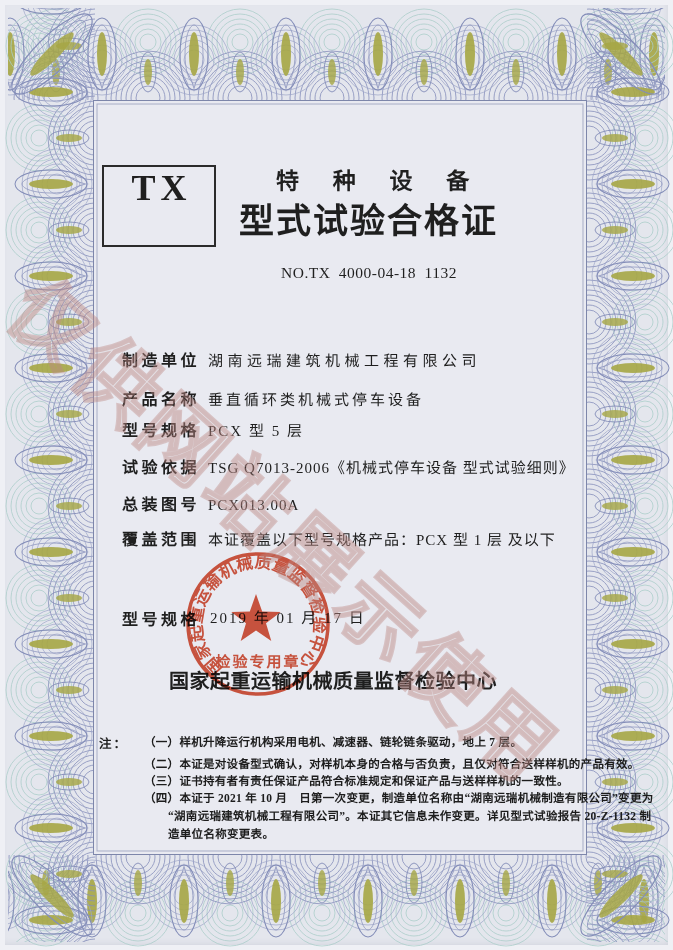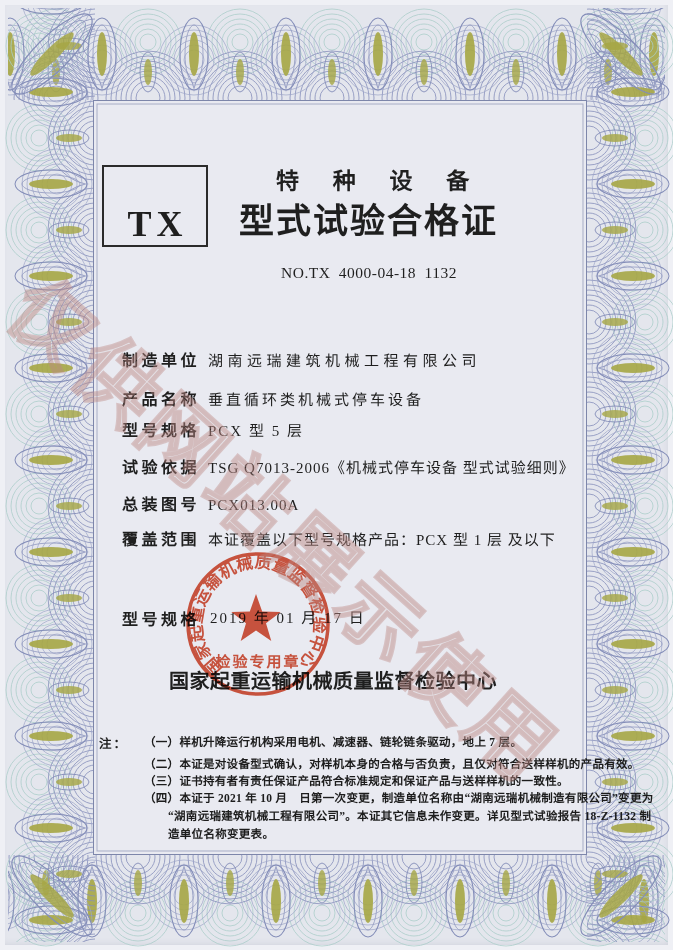--- a/index.html
+++ b/index.html
@@ -11,22 +11,22 @@
   }
   .border-art{position:absolute;left:0;top:0;}
   .inner-panel{
     position:absolute;left:93px;top:100px;width:494px;height:755px;
     background:#e9eaf1;border:1.5px solid #7d86aa;box-sizing:border-box;
     box-shadow:inset 0 0 0 2.5px #e9eaf1, inset 0 0 0 3.5px rgba(125,134,170,.6);
   }
   .abs{position:absolute;}
   
   .tx-box{
-    left:102px;top:165px;width:106px;height:82px;border:2px solid #2b2b2b;
-    display:flex;align-items:flex-end;justify-content:center;
+    left:102px;top:165px;width:114px;height:82px;border:2px solid #2b2b2b;
+    display:flex;align-items:flex-start;justify-content:center;
     font-size:36px;font-weight:700;letter-spacing:5px;padding-left:5px;box-sizing:border-box;
   }
   .cat-title{left:276px;top:162px;font-size:23px;letter-spacing:14px;white-space:nowrap;font-weight:600;}
   .main-title{left:239px;top:192px;font-size:35px;font-weight:700;letter-spacing:2px;white-space:nowrap;}
   .cert-no{left:281px;top:264px;font-size:15.5px;letter-spacing:.5px;word-spacing:4px;white-space:nowrap;}
   
   .field{left:122px;height:20px;white-space:nowrap;margin-top:44px;}
   .field .flabel{display:inline-block;width:86px;font-size:16px;letter-spacing:3.5px;font-weight:600;}
   .field .fvalue{font-size:15px;letter-spacing:1px;}
   .f0{top:303px}.f1{top:342px}.f2{top:373px}.f3{top:410px}.f4{top:447px}.f5{top:482px}
@@ -183,19 +183,19 @@
       <text x="76" y="119" text-anchor="middle" font-size="15" font-weight="700" letter-spacing="2" fill="#d5472c" font-family="Liberation Serif, DejaVu Serif, serif">检验专用章</text>
     </g>
   </svg>
 
   <div class="abs notes-label">注：</div>
   <div class="abs notes">
     <div class="note-line n0">（一）样机升降运行机构采用电机、减速器、链轮链条驱动，地上 7 层。</div>
     <div class="note-line n1">（二）本证是对设备型式确认，对样机本身的合格与否负责，且仅对符合送样样机的产品有效。</div>
     <div class="note-line n2">（三）证书持有者有责任保证产品符合标准规定和保证产品与送样样机的一致性。</div>
     <div class="note-line n3">（四）本证于 2021 年 10 月　日第一次变更，制造单位名称由“湖南远瑞机械制造有限公司”变更为</div>
-    <div class="note-line n4">“湖南远瑞建筑机械工程有限公司”。本证其它信息未作变更。详见型式试验报告 18-Z-1132 制</div>
+    <div class="note-line n4">“湖南远瑞建筑机械工程有限公司”。本证其它信息未作变更。详见型式试验报告 20-Z-1132 制</div>
     <div class="note-line n5">造单位名称变更表。</div>
   </div>
 
   <div class="abs watermark">仅供网站展示使用</div>
 
 </div>
 
 </body></html>

